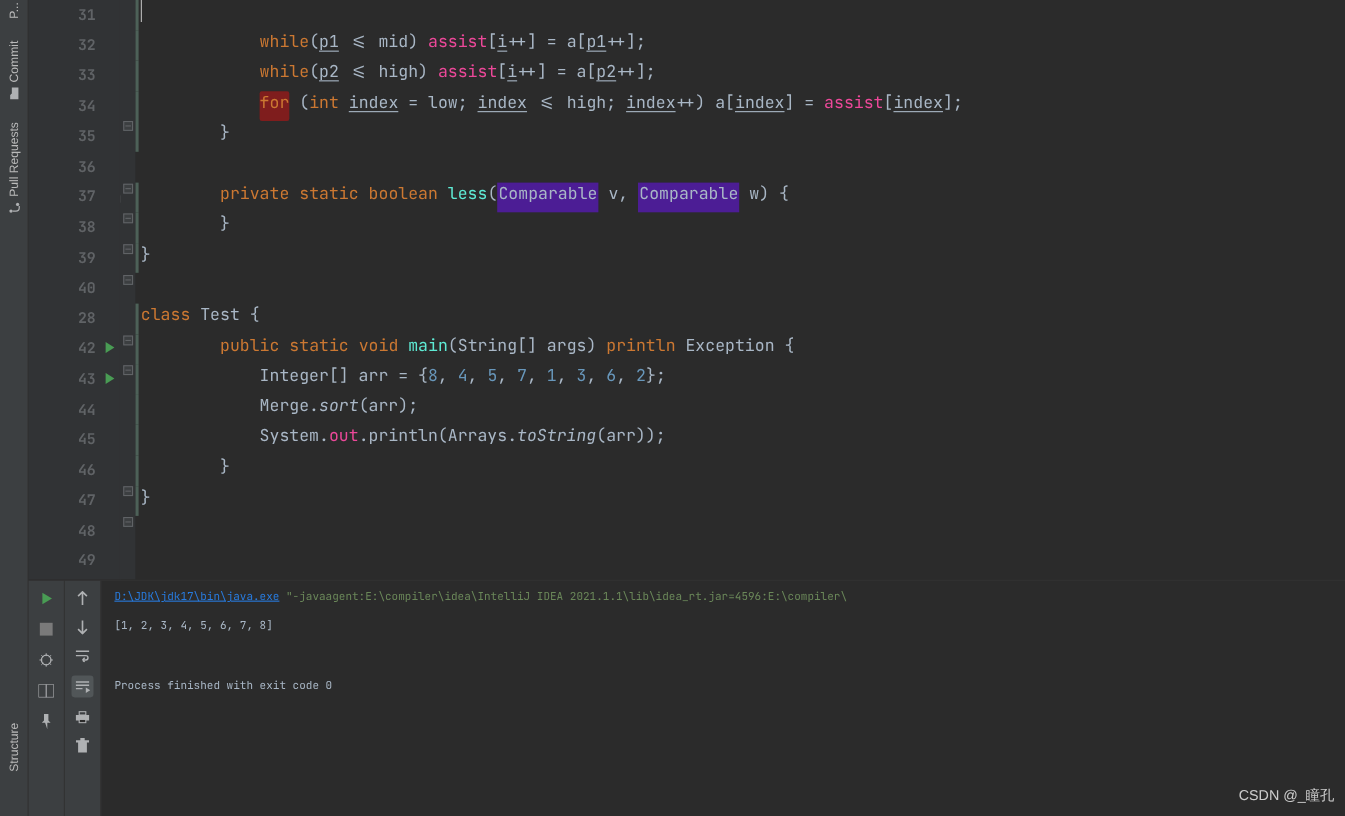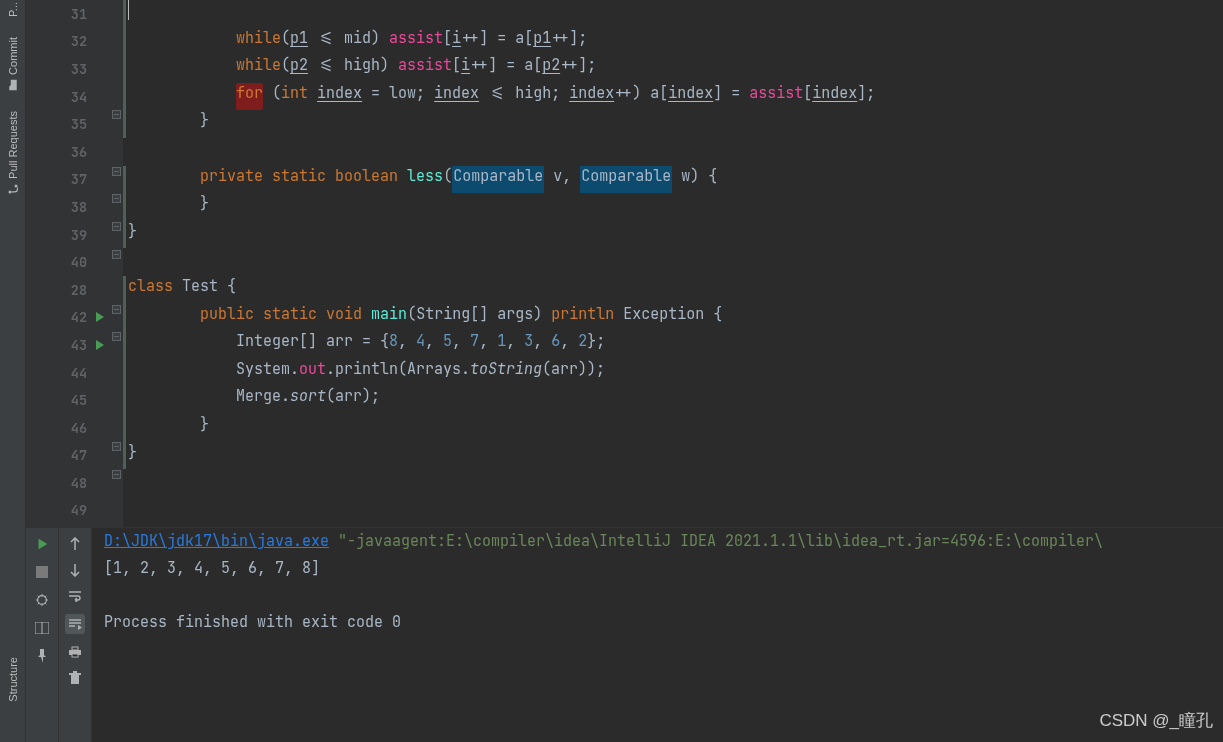--- a/index.html
+++ b/index.html
@@ -57,21 +57,21 @@
 .code-lines { margin-left:13px; }
 .cl {
   height:27.6px; display:flex; 
   white-space:pre; padding-left:2px;
   border-left:3px solid #4d6158;
 }
 .cl.no-stripe { border-left:3px solid transparent; }
 .kw{color:#cc7832;} .str{color:#6a8759;} .num{color:#6897bb;} .fn{color:#5eead4;}
 .ul{text-decoration:underline;text-underline-offset:3px;}
 .hl{background:#7f1d1d;border-radius:2px;}
-.hl2{background:#0c4a6e;color:#a9b7c6;padding:0 1px;}
+.hl2{background:#4c1d95;color:#a9b7c6;padding:0 1px;}
 .it{color:#ec4899;}
 .caret{display:inline-block;width:1px;height:20px;background:#bbb;vertical-align:middle;}
 
 .run-panel {
   position:absolute; left:26px; right:0; top:527px; bottom:0;
   background:#2b2b2b;
   border-top:1px solid #323232;
   display:flex; flex-direction:column;
 }
 .run-header {
@@ -90,27 +90,27 @@
   width:33px; background:#3c3f41; border-right:1px solid #323232;
   display:flex; flex-direction:column; align-items:center; padding-top:8px; gap:12px;
 }
 .run-left2 {
   width:33px; background:#3c3f41; border-right:1px solid #323232;
   display:flex; flex-direction:column; align-items:center; padding-top:8px; gap:10px;
 }
 .ric{width:16px;height:16px;cursor:pointer;display:flex;align-items:center;justify-content:center;}
 .ric.sel-ic{background:#515658;border-radius:3px;padding:2px;width:20px;height:20px;}
 .console {
-  flex:1; padding:0 12px; font-size:15px; line-height:27px;
+  flex:1; padding:0 12px; font-size:10px; line-height:27px;
   white-space:pre; overflow:hidden;
 }
 .link{color:#287bde;text-decoration:underline;}
 .watermark{
   position:absolute; right:10px; bottom:10px;
-  color:rgba(230,230,230,0.85); font-size:17px;
+  color:rgba(230,230,230,0.85); font-size:13px;
   font-family:sans-serif;
 }
 </style>
 </head>
 <body>
 
 <div class="left-rail">
   <div class="rail-lbl">
       <span>P...</span>
     </div>
@@ -179,22 +179,22 @@
       <div class="cl"><span>            </span><span class="kw hl">for</span><span> (</span><span class="kw">int</span><span> </span><span class="ul">index</span><span> = low; </span><span class="ul">index</span><span> &lt;= high; </span><span class="ul">index</span><span>++) a[</span><span class="ul">index</span><span>] = </span><span class="it">assist</span><span>[</span><span class="ul">index</span><span>];</span></div>
       <div class="cl">        }</div>
       <div class="cl no-stripe"></div>
       <div class="cl"><span>        </span><span class="kw">private</span><span> </span><span class="kw">static</span><span> </span><span class="kw">boolean</span><span> </span><span class="fn">less</span><span>(</span><span class="hl2">Comparable</span><span> v, </span><span class="hl2">Comparable</span><span> w) {</span></div>
       <div class="cl">        }</div>
       <div class="cl">}</div>
       <div class="cl no-stripe"></div>
       <div class="cl"><span></span><span class="kw">class</span><span> Test {</span></div>
       <div class="cl"><span>        </span><span class="kw">public</span><span> </span><span class="kw">static</span><span> </span><span class="kw">void</span><span> </span><span class="fn">main</span><span>(String[] args) </span><span class="kw">println</span><span> Exception {</span></div>
       <div class="cl"><span>            Integer[] arr = {</span><span class="num">8</span><span>, </span><span class="num">4</span><span>, </span><span class="num">5</span><span>, </span><span class="num">7</span><span>, </span><span class="num">1</span><span>, </span><span class="num">3</span><span>, </span><span class="num">6</span><span>, </span><span class="num">2</span><span>};</span></div>
+      <div class="cl"><span>            Merge.</span><span style="font-style:italic">sort</span><span>(arr);</span></div>
       <div class="cl"><span>            System.</span><span class="it">out</span><span>.println(Arrays.</span><span style="font-style:italic">toString</span><span>(arr));</span></div>
-      <div class="cl"><span>            Merge.</span><span style="font-style:italic">sort</span><span>(arr);</span></div>
       <div class="cl">        }</div>
       <div class="cl">}</div>
       <div class="cl no-stripe"></div>
     </div>
   </div>
 </div>
 
 <div class="run-panel">
   <div class="run-body">
     <div class="run-left">

